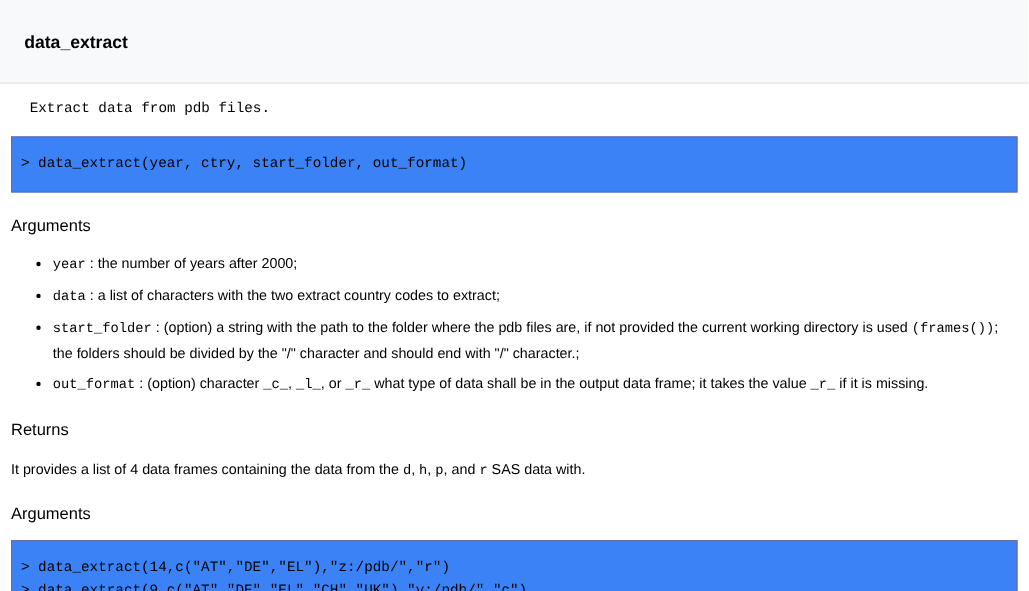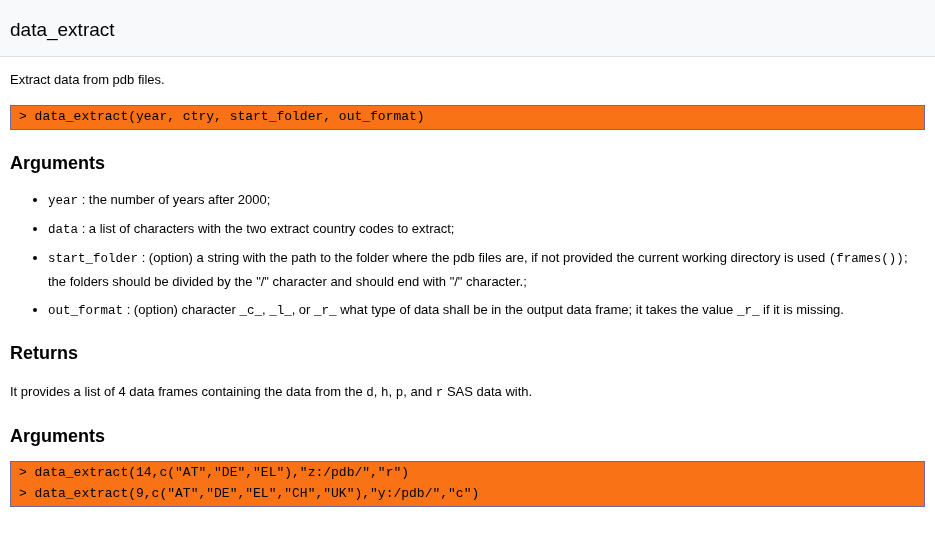--- a/index.html
+++ b/index.html
@@ -12,41 +12,42 @@
     background: #fff;
     line-height: 1.7;
   }
   .header {
     background: #f8f9fa;
     border-bottom: 1px solid #e0e0e0;
     margin: 0 -10px 12px -10px;
     padding: 14px 10px 10px 10px;
   }
   h2.title {
-    margin: 0;
-    font-size: 19px;
-    font-weight: normal;
+    margin: 12px;
+    font-size: 16px;
+    font-weight: bold;
   }
   .desc {
-    margin: 8px 0 14px 0;
+    margin: 8px 0 14px 17px;
+    font-family: Liberation Mono, monospace;
   }
   pre.codeblock, .codeblock {
-    background: #f97316;
+    background: #3b82f6;
     border: 1px solid #6a6aa0;
-    padding: 1px 8px;
+    padding: 14px 8px;
     margin: 10px 0 18px 0;
     font-family: "Courier New", monospace;
     font-size: 13px;
     line-height: 1.6;
     white-space: pre;
   }
   h3.sect {
     margin: 16px 0 10px 0;
-    font-size: 18px;
-    font-weight: bold;
+    font-size: 15px;
+    font-weight: normal;
   }
   ul.args {
     margin: 6px 17px 10px 0;
     padding-left: 38px;
   }
   ul.args li {
     margin: 6px 0;
     list-style: disc;
   }
   code {

